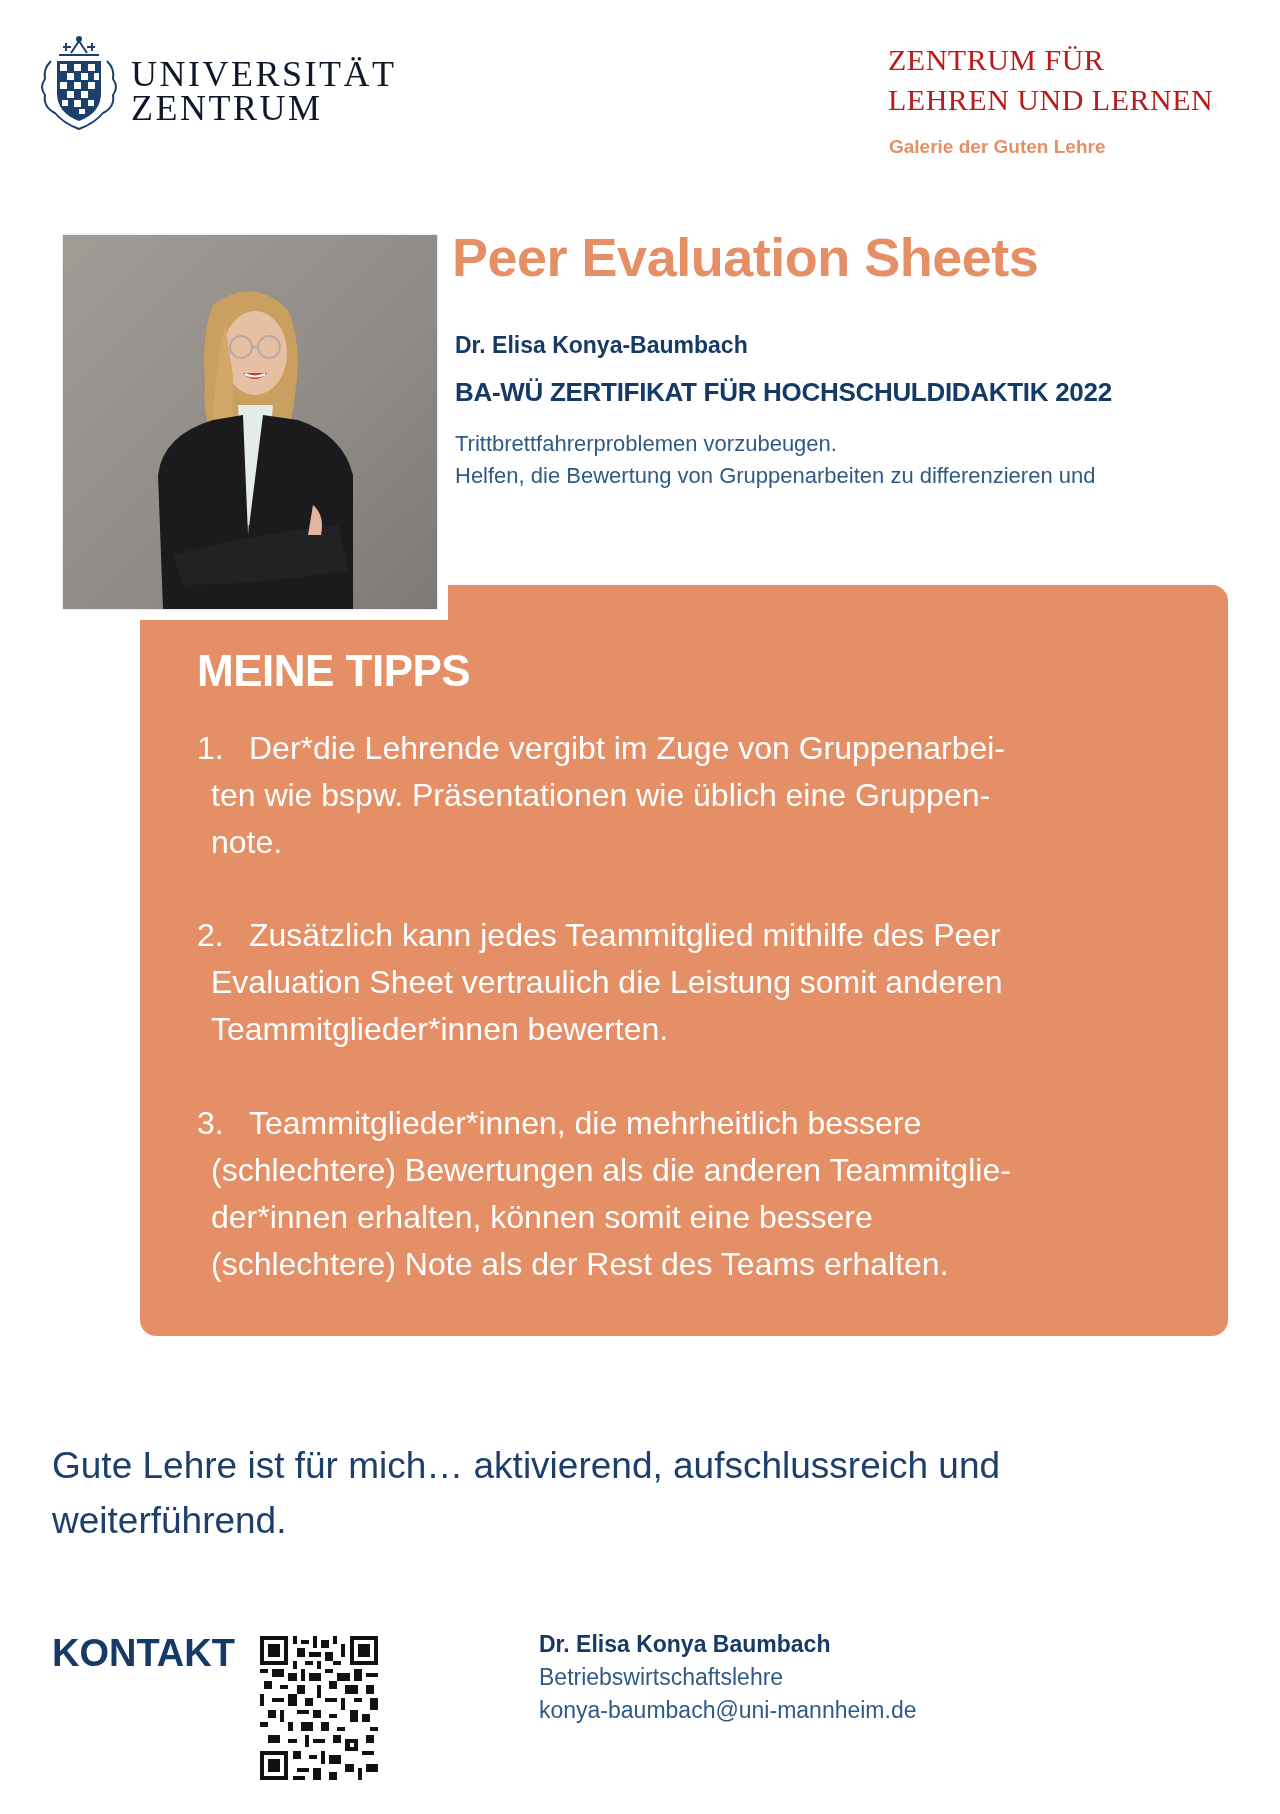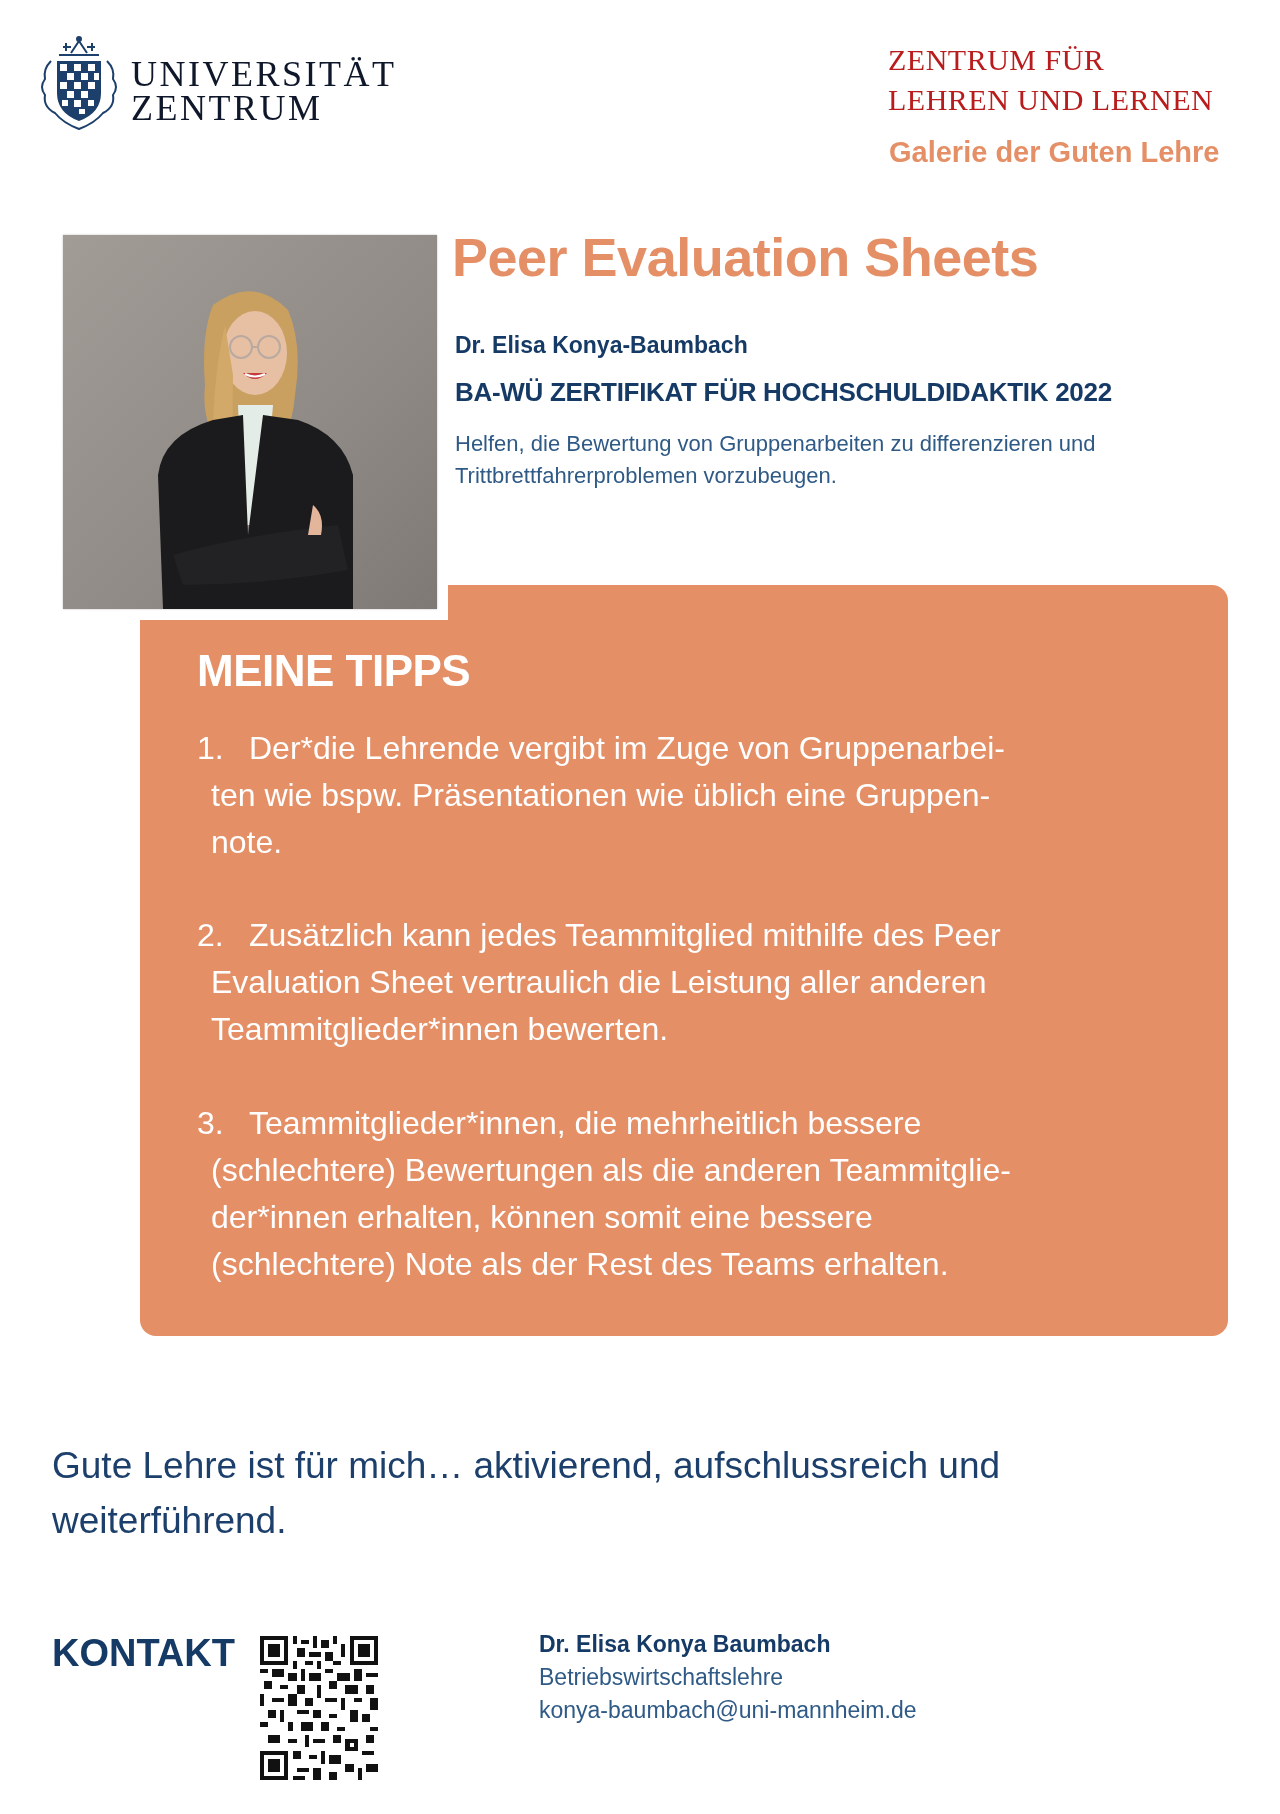--- a/index.html
+++ b/index.html
@@ -9,21 +9,21 @@
 
   
   .logo { left: 33px; top: 33px; width: 370px; height: 100px; }
   .crest { position: absolute; left: 0; top: 0; width: 92px; height: 100px; }
   .logo-text { position: absolute; left: 98px; top: 24px; font-family: "Liberation Serif", "DejaVu Serif", serif;
                color: #0f172a; font-size: 36px; line-height: 34px; letter-spacing: 2.5px; }
 
   
   .zll { left: 888px; top: 40px; font-family: "Liberation Serif", "DejaVu Serif", serif; color: #b91c1c;
          font-size: 30px; line-height: 40px; letter-spacing: 0.5px; }
-  .galerie { left: 889px; top: 136px; font-size: 29px; font-weight: bold; color: #e48f66; }
+  .galerie { left: 889px; top: 136px; font-size: 19px; font-weight: bold; color: #e48f66; }
 
   
   .photo { left: 63px; top: 235px; width: 374px; height: 374px; background: linear-gradient(135deg, #a19c96 0%, #8f8a85 60%, #7e7975 100%);
            box-shadow: 0 0 2px rgba(0,0,0,0.25); overflow: hidden; }
 
   
   .title { left: 452px; top: 226px; font-size: 54px; font-weight: bold; color: #e48f66; letter-spacing: -0.5px; }
   .name { left: 455px; top: 332px; font-size: 23px; font-weight: bold; color: #163a66; }
   .cert { left: 455px; top: 377px; font-size: 26px; font-weight: bold; color: #163a66; letter-spacing: -0.3px; }
   .desc { left: 455px; top: 428px; width: 780px; font-size: 22px; line-height: 32px; color: #2f5a86; }
@@ -117,37 +117,37 @@
 
     <path d="M110 320 Q180 300 275 290 L285 335 Q200 350 120 350 Z" fill="#222224"></path>
     <path d="M250 270 Q262 280 258 300 L245 300 Z" fill="#e3b59a"></path>
   </svg>
 </div>
 
 <div class="abs title">Peer Evaluation Sheets</div>
 <div class="abs name">Dr. Elisa Konya-Baumbach</div>
 <div class="abs cert">BA-WÜ ZERTIFIKAT FÜR HOCHSCHULDIDAKTIK 2022</div>
 <div class="abs desc">
+  <div>Trittbrettfahrerproblemen vorzubeugen.</div>
   <div>Helfen, die Bewertung von Gruppenarbeiten zu differenzieren und</div>
-  <div>Trittbrettfahrerproblemen vorzubeugen.</div>
 </div>
 
 <div class="abs tips-top"></div>
 <div class="abs tips-box"></div>
 <div class="abs tips-title">MEINE TIPPS</div>
 
 <div class="tip" style="top:725px;">
   <span class="line first"><span class="num">1.</span><span>Der*die Lehrende vergibt im Zuge von Gruppenarbei-</span></span>
   <span class="line">ten wie bspw. Präsentationen wie üblich eine Gruppen-</span>
   <span class="line">note.</span>
 </div>
 
 <div class="tip" style="top:912px;">
   <span class="line first"><span class="num">2.</span><span>Zusätzlich kann jedes Teammitglied mithilfe des Peer</span></span>
-  <span class="line">Evaluation Sheet vertraulich die Leistung aller anderen</span>
+  <span class="line">Evaluation Sheet vertraulich die Leistung somit anderen</span>
   <span class="line">Teammitglieder*innen bewerten.</span>
 </div>
 
 <div class="tip" style="top:1100px;">
   <span class="line first"><span class="num">3.</span><span>Teammitglieder*innen, die mehrheitlich bessere</span></span>
   <span class="line">(schlechtere) Bewertungen als die anderen Teammitglie-</span>
   <span class="line">der*innen erhalten, können somit eine bessere</span>
   <span class="line">(schlechtere) Note als der Rest des Teams erhalten.</span>
 </div>
 

